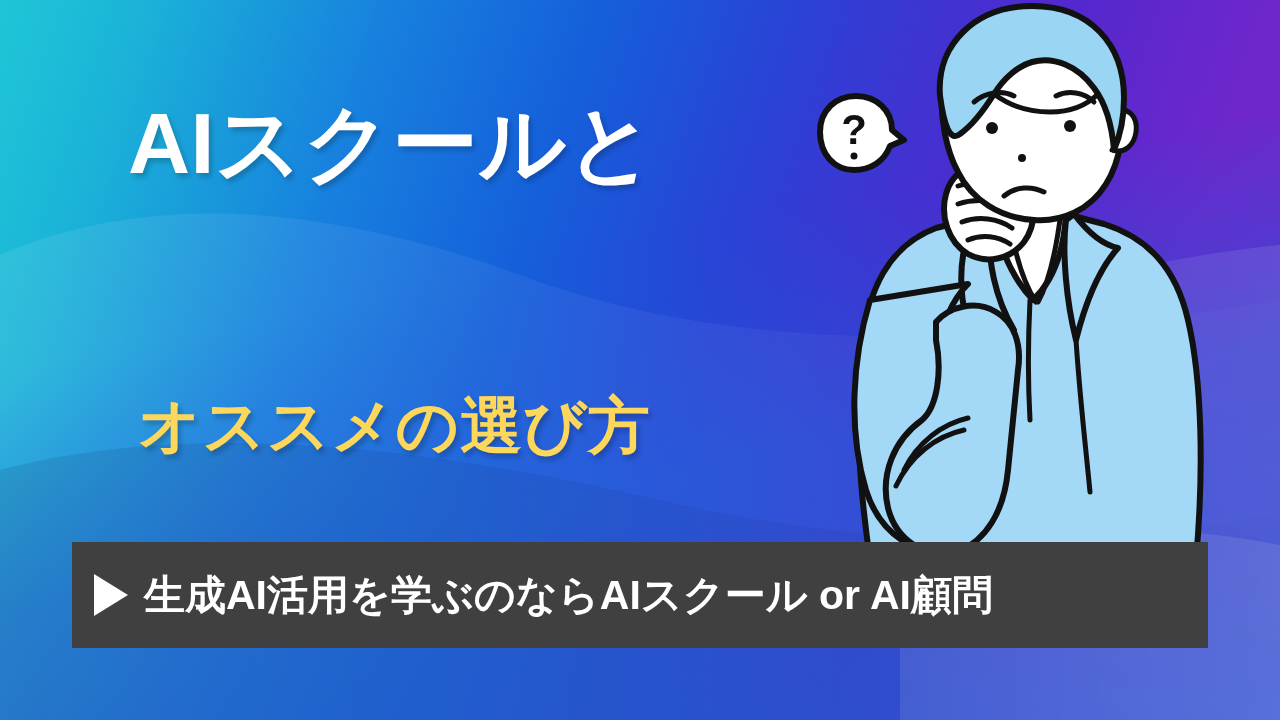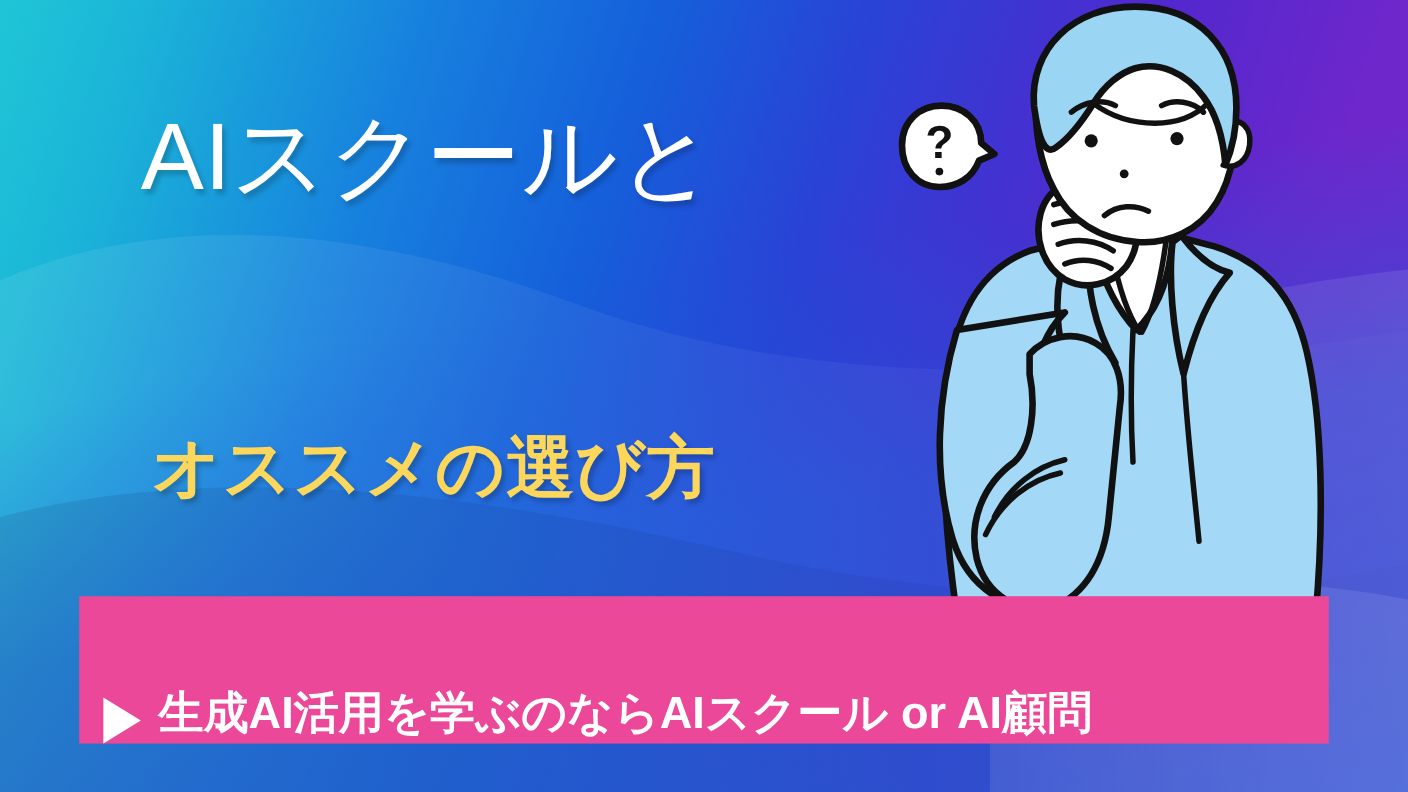--- a/index.html
+++ b/index.html
@@ -47,21 +47,21 @@
   
   .title-wrap {
     position: absolute;
     left: 128px;
     top: 86px;
     width: 700px;
   }
   .title-line {
     font-size: 86px;
     line-height: 114px;
-    font-weight: 400;
+    font-weight: 700;
     color: #ffffff;
     letter-spacing: 0.5px;
     white-space: nowrap;
     text-shadow: 3px 4px 5px rgba(0,0,0,0.20);
   }
 
   .subtitle {
     position: absolute;
     left: 138px;
     top: 386px;
@@ -73,24 +73,24 @@
     white-space: nowrap;
     text-shadow: 3px 4px 5px rgba(0,0,0,0.22);
   }
 
   
   .banner {
     position: absolute;
     left: 72px;
     top: 542px;
     width: 1136px;
-    height: 134px;
-    background: #ec4899;
+    height: 106px;
+    background: #404040;
     display: flex;
-    align-items: flex-end;
+    align-items: center;
     box-sizing: border-box;
     padding-left: 22px;
   }
   .banner-play {
     width: 0;
     height: 0;
     border-left: 34px solid #ffffff;
     border-top: 21px solid transparent;
     border-bottom: 21px solid transparent;
     margin-right: 16px;

